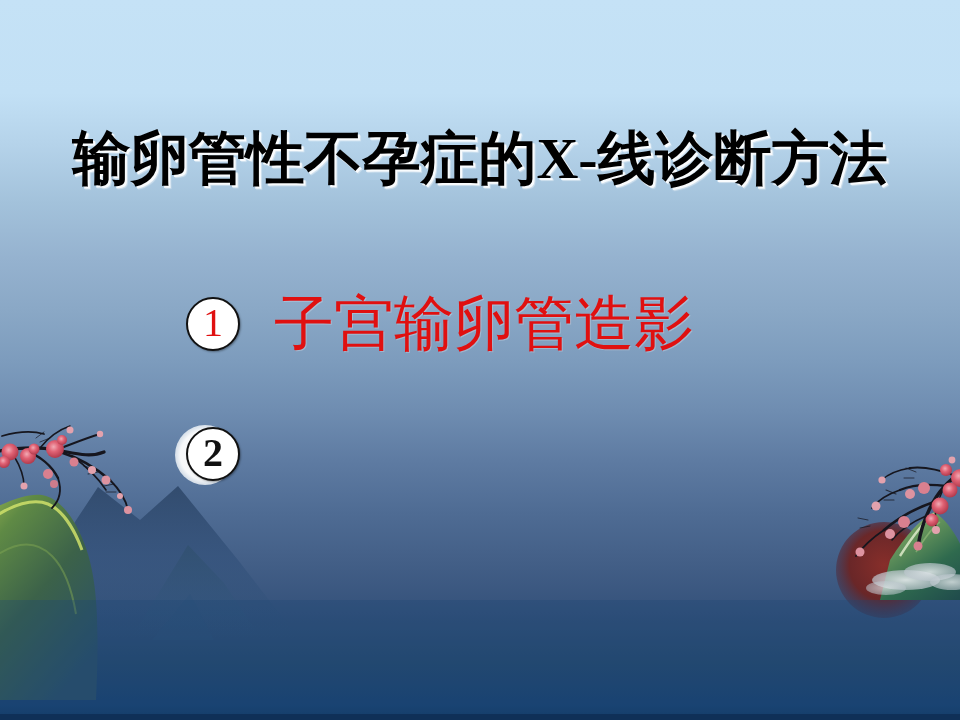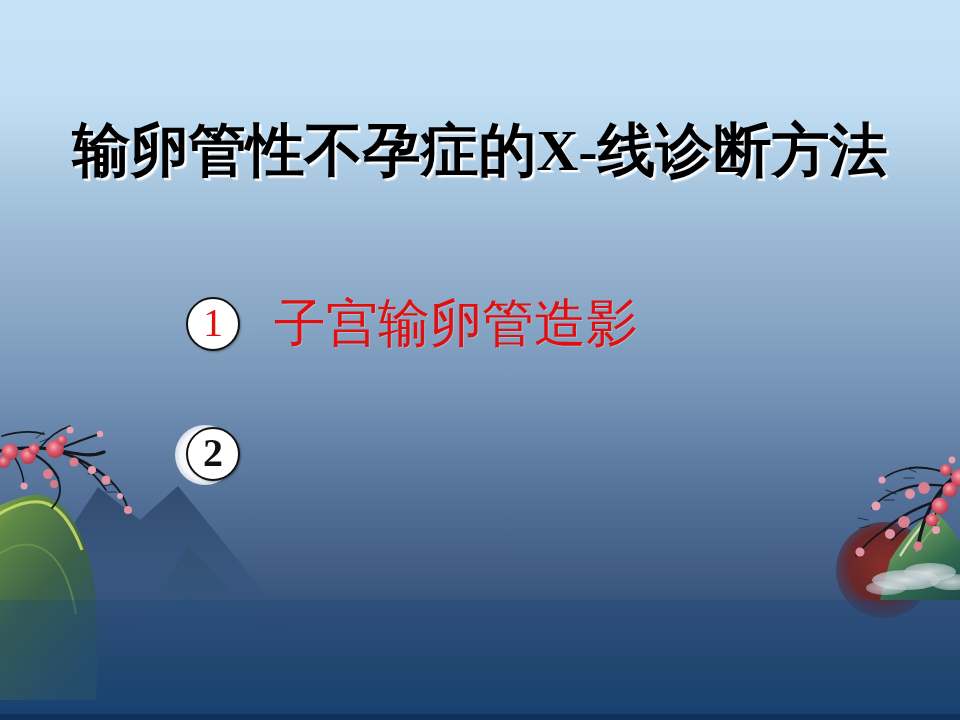--- a/index.html
+++ b/index.html
@@ -39,21 +39,21 @@
     position: absolute;
     left: 0; top: 0;
     width: 960px; height: 720px;
     pointer-events: none;
   }
 
   
   #title-block {
     position: absolute;
     left: 0;
-    top: 118px;
+    top: 126px;
     width: 960px;
     text-align: center;
   }
   #title-text {
     display: inline-block;
     font-family: "Liberation Serif", "DejaVu Serif", serif;
     font-weight: bold;
     font-size: 58px;
     line-height: 66px;
     letter-spacing: 0px;
@@ -88,21 +88,21 @@
     line-height: 1;
     font-weight: normal;
     padding-bottom: 3px;
     box-sizing: border-box;
   }
   #num-1 { color: #e01010; }
   #num-2 { color: #111111; font-weight: bold; }
 
   .bullet-text {
     font-family: "Liberation Serif", "DejaVu Serif", serif;
-    font-size: 52px;
+    font-size: 60px;
     line-height: 56px;
     white-space: nowrap;
   }
   #text-1 {
     color: #e01010;
     margin-left: 34px;
     text-shadow: 1px 1px 0 rgba(255,255,255,0.25);
   }
   #text-2 {
     color: #101418;

